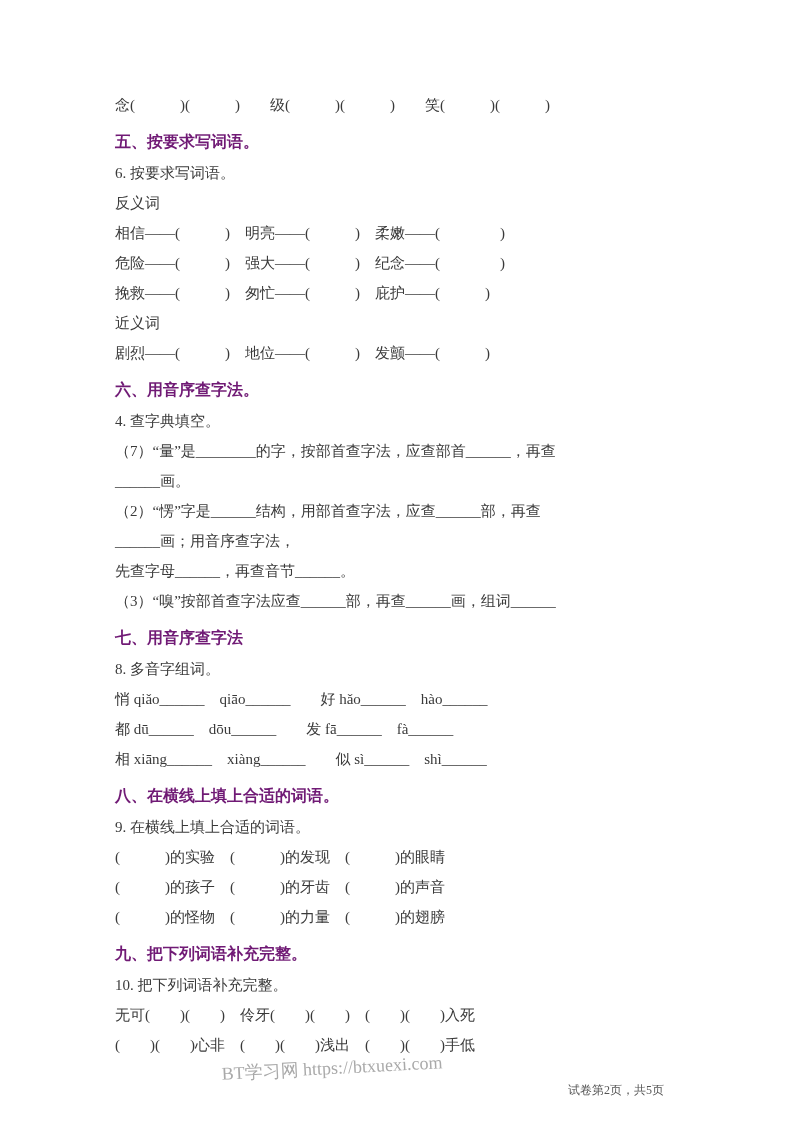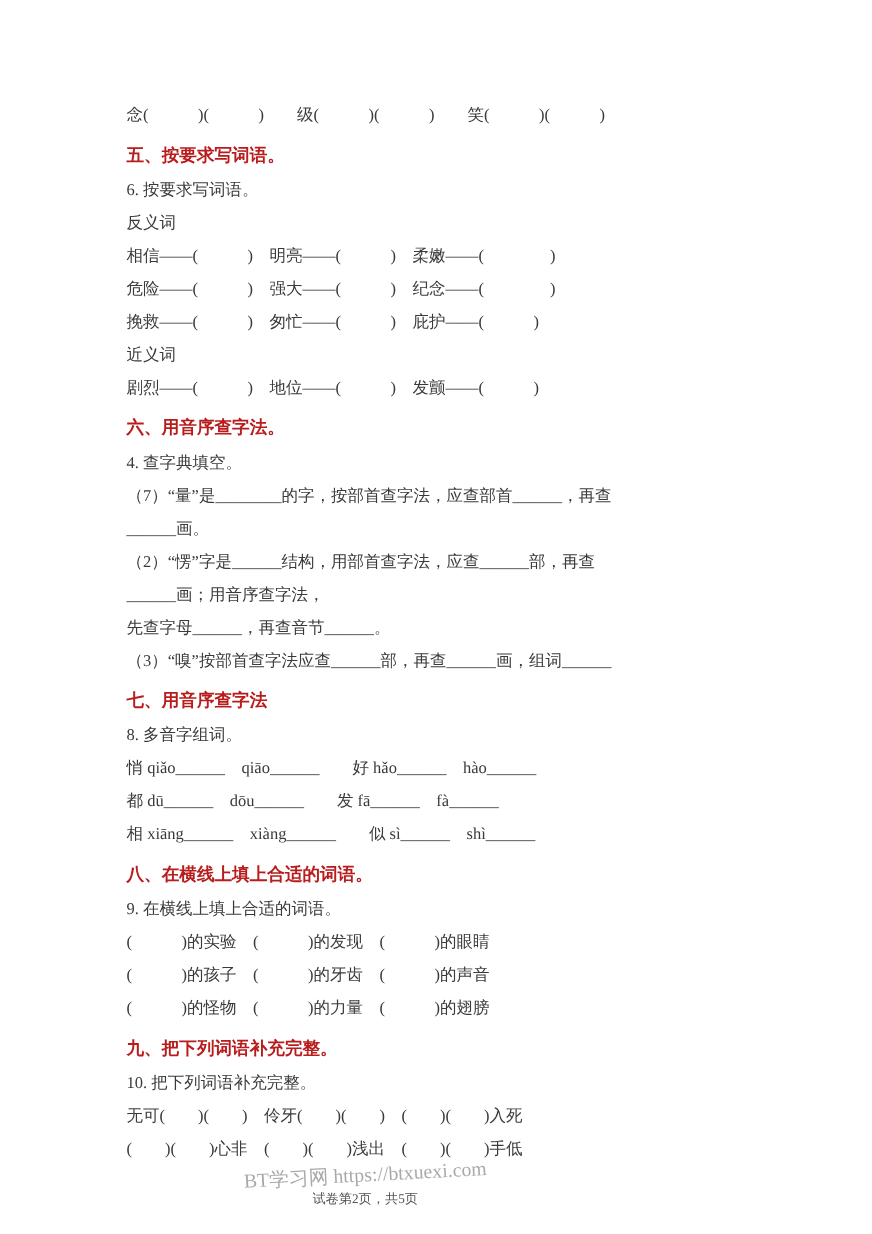--- a/index.html
+++ b/index.html
@@ -22,40 +22,40 @@
     font-size: 15px;
     line-height: 30px;
     white-space: pre-wrap;
     color: #3a3a3a;
   }
   .heading {
     font-size: 16px;
     font-weight: bold;
     line-height: 32px;
     margin-top: 6px;
-    color: #b91c1c;
+    color: #701a75;
     white-space: pre-wrap;
   }
   .watermark {
     position: absolute;
     left: 50%;
     top: 1056px;
     transform: translateX(-50%) rotate(-3deg);
     font-size: 18px;
     color: #9b9b9b;
     opacity: 0.85;
     white-space: nowrap;
     z-index: 2;
   }
   .footer {
     position: absolute;
     left: 0;
     right: 0;
     top: 1082px;
-    text-align: center;
+    text-align: right;
     font-size: 12px;
     color: #555555;
     z-index: 1;
   }
 </style>
 </head>
 <body>
 
 <div class="page">
   <div class="content">

